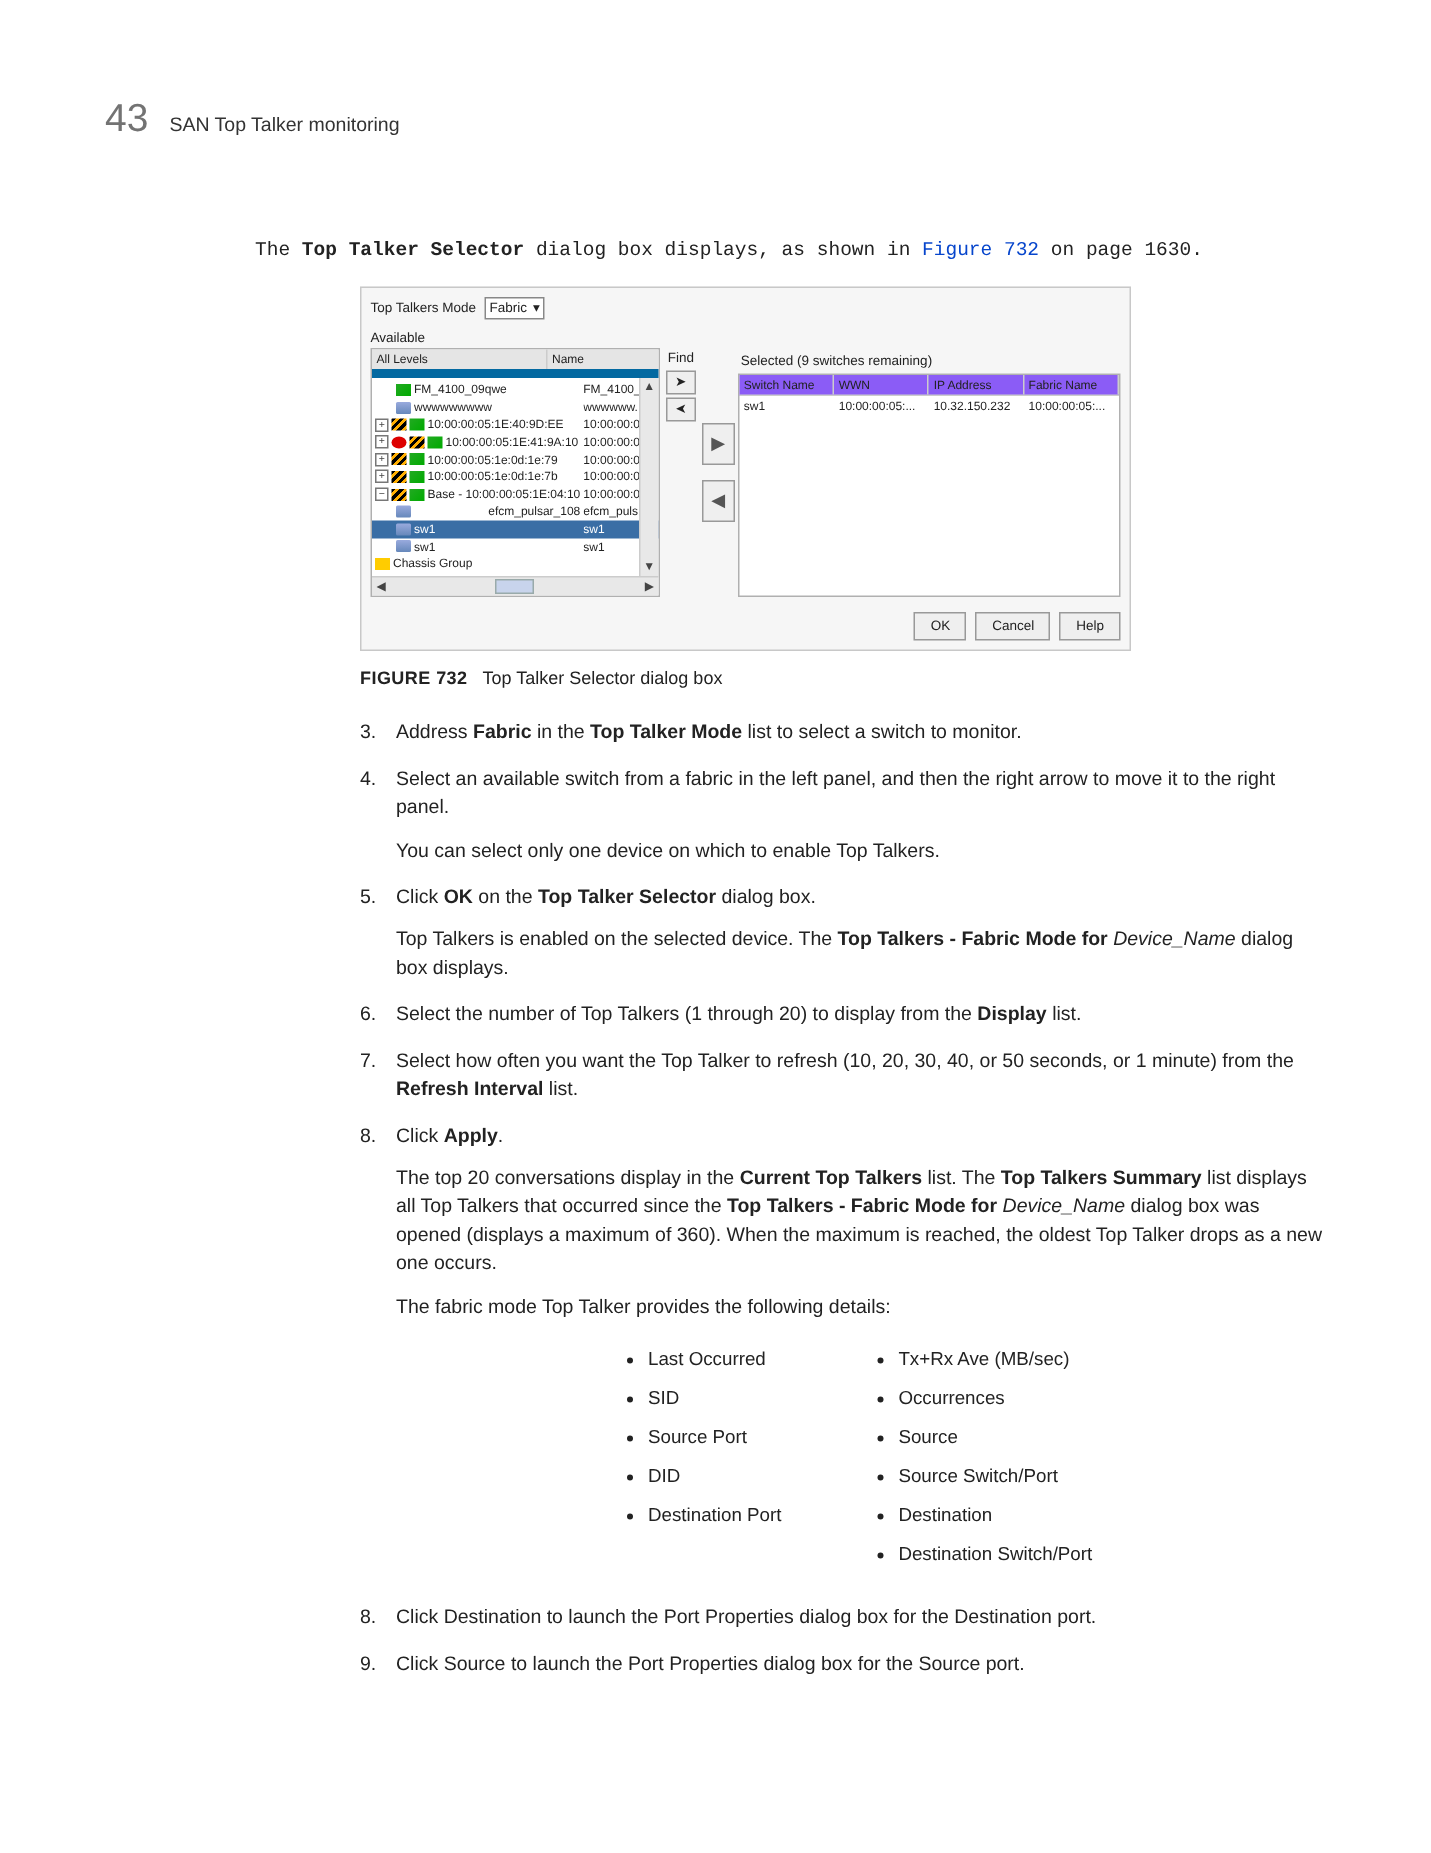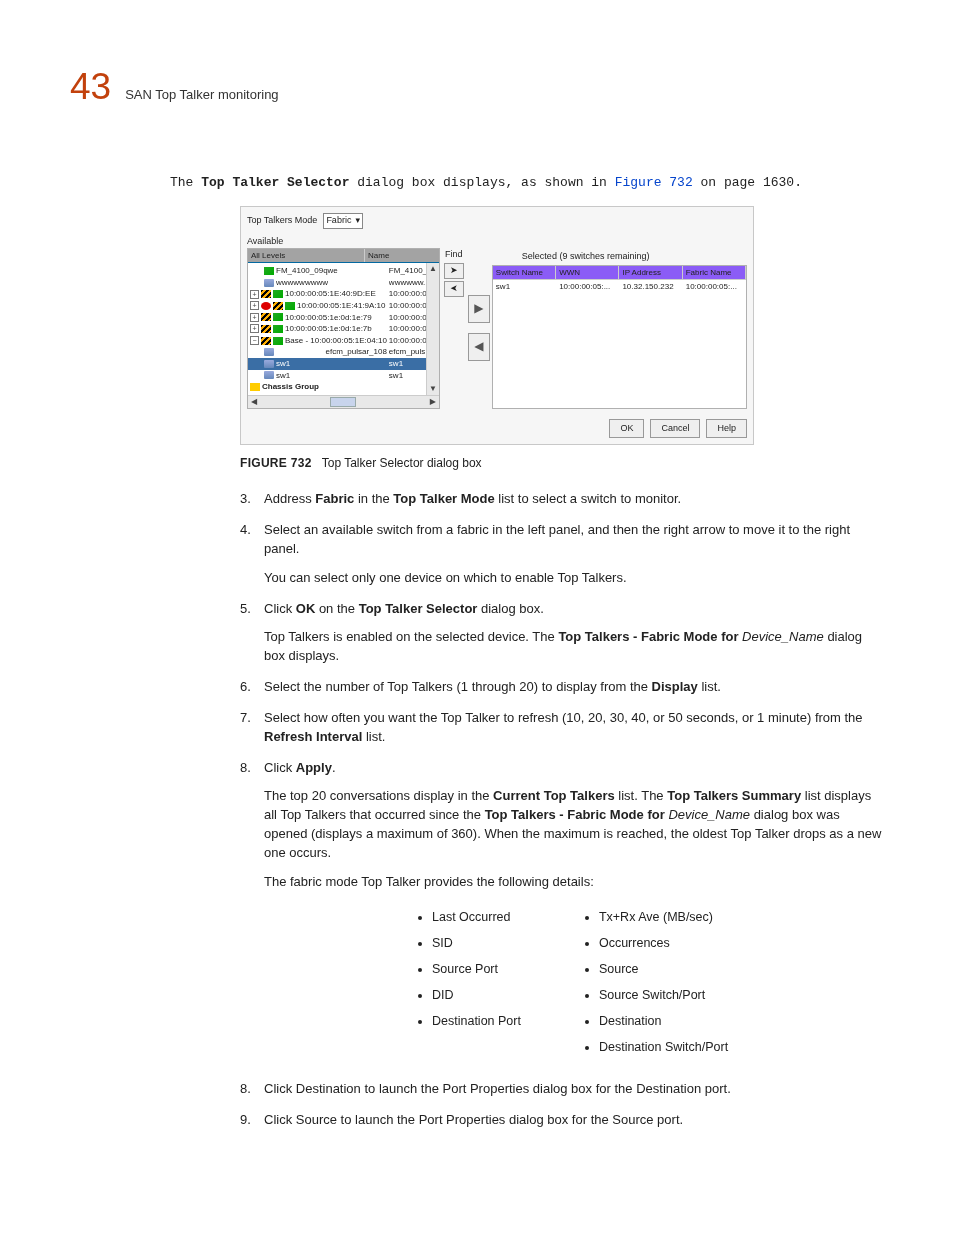--- a/index.html
+++ b/index.html
@@ -13,23 +13,23 @@
     line-height: 1.45;
     background: #fff;
   }
   .page-header {
     display: flex;
     align-items: baseline;
     gap: 14px;
     margin-bottom: 60px;
   }
   .page-number {
-    font-size: 37px;
+    font-size: 26px;
     font-weight: 400;
-    color: #c2410c;
+    color: #737373;
   }
   .section-title {
     font-size: 13px;
     color: #333;
   }
   .intro { margin-bottom: 14px; margin-left: 100px; font-family: Liberation Mono, monospace; }
   .intro .bold { font-weight: bold; }
   .intro .link { color: #0645cc; }
   .figure-wrap { margin: 10px 0 10px 170px; }
   .dialog {
@@ -52,21 +52,21 @@
   }
   .panels { display: flex; gap: 2px; align-items: stretch; }
   .panel-left {
     flex: 0 0 172px;
     border: 1px solid #b0b0b0;
     background: #fff;
     display: flex;
     flex-direction: column;
   }
   .panel-left-body { flex: 1; position: relative; overflow: hidden; }
-  .tree-headers { display:flex; background:#a3a3a3; border-bottom:1px solid #0369a1; font-size:8px; }
+  .tree-headers { display:flex; background:#e5e5e5; border-bottom:6px solid #0369a1; font-size:8px; }
   .tree-headers div { padding: 1px 3px; }
   .th-a { flex: 0 0 110px; border-right:1px solid #ccc; }
   .th-b { flex: 1; }
   .tree { padding: 2px 0; font-size:8px; }
   .tree-row { display:flex; align-items:center; gap:2px; padding: 0 2px; white-space:nowrap; }
   .tree-row .name { flex:1; overflow:hidden; text-overflow:ellipsis; }
   .tree-row .desc { flex:0 0 48px; overflow:hidden; text-overflow:ellipsis; }
   .tree-row.sel { background:#3a6ea5; color:#fff; }
   .plusbox { width:7px; height:7px; border:1px solid #777; font-size:7px; line-height:7px; text-align:center; background:#fff; color:#444; }
   .ico { width:10px; height:8px; display:inline-block; }
@@ -86,21 +86,21 @@
   }
   .move-col { flex:0 0 22px; display:flex; flex-direction:column; align-items:center; justify-content:center; gap:10px; }
   .move-btn {
     width:20px; height:26px; border:1px solid #999; background:#efefef;
     display:flex; align-items:center; justify-content:center; font-size:12px; color:#555;
   }
   .panel-right {
     flex: 1;
     display:flex; flex-direction:column;
   }
-  .panel-right-header { padding:2px 2px;margin-left:28px; }
+  .panel-right-header { padding:2px 2px; }
   .panel-right-body { flex:1; border:1px solid #b0b0b0; background:#fff; }
   .rt-head { display:flex; background:#8b5cf6; border-bottom:1px solid #ccc; font-size:8px; }
   .rt-head div { flex:1; padding:1px 3px; border-right:1px solid #ccc; }
   .rt-row { display:flex; font-size:8px; }
   .rt-row div { flex:1; padding:1px 3px; overflow:hidden; text-overflow:ellipsis; white-space:nowrap; }
   .btn-row { display:flex; justify-content:flex-end; gap:6px; margin-top:10px; }
   .dlg-btn {
     border:1px solid #999; background:#efefef; padding:2px 10px; font-size:9px;
   }
 
@@ -228,21 +228,21 @@
               <div class="tree-row sel" style="padding-left: 16px;">
                 <span class="ico sw"></span>
                 <span class="name">sw1</span>
                 <span class="desc">sw1</span>
               </div>
               <div class="tree-row" style="padding-left: 16px;">
                 <span class="ico sw"></span>
                 <span class="name">sw1</span>
                 <span class="desc">sw1</span>
               </div>
-              <div class="tree-row" style="padding-left: 2px; font-weight: bold;">
+              <div class="tree-row" style="padding-left: 2px;">
                 <span class="ico yel"></span>
                 <span class="name">Chassis Group</span>
                 <span class="desc"></span>
               </div>
             </div>
           <div class="left-vscroll">
             <div class="arrow-btn">▲</div>
             <div class="arrow-btn">▼</div>
           </div>
         </div>

